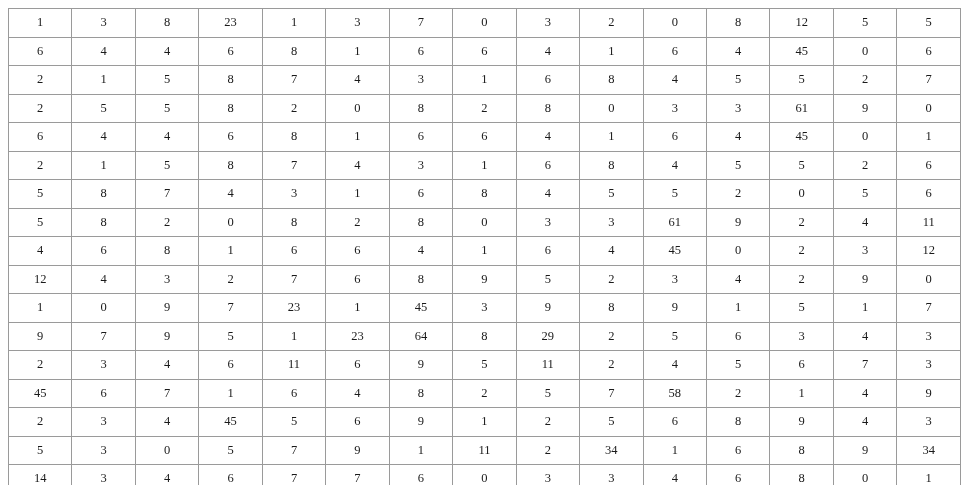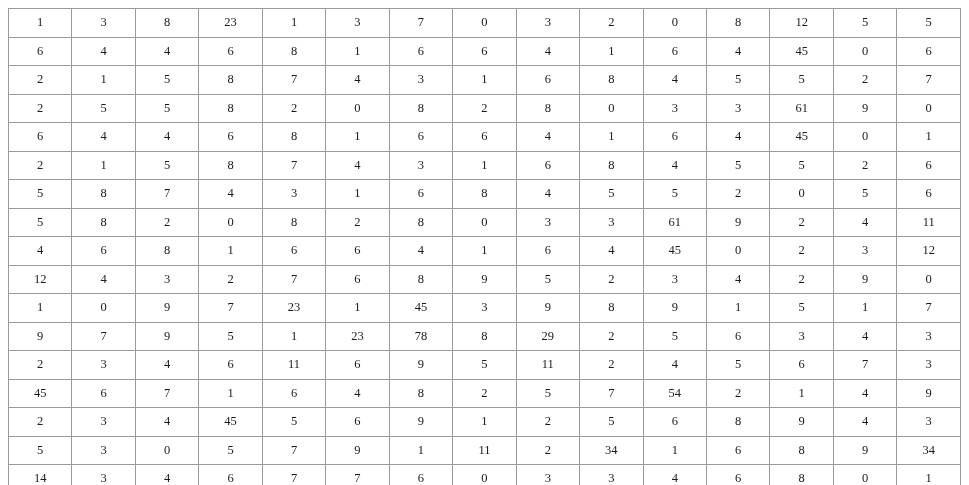--- a/index.html
+++ b/index.html
@@ -230,21 +230,21 @@
           <td>1</td>
           <td>7</td>
         </tr>
         <tr>
           <td>9</td>
           <td>7</td>
           <td>9</td>
           <td>5</td>
           <td>1</td>
           <td>23</td>
-          <td>78</td>
+          <td>64</td>
           <td>8</td>
           <td>29</td>
           <td>2</td>
           <td>5</td>
           <td>6</td>
           <td>3</td>
           <td>4</td>
           <td>3</td>
         </tr>
         <tr>
@@ -268,21 +268,21 @@
           <td>45</td>
           <td>6</td>
           <td>7</td>
           <td>1</td>
           <td>6</td>
           <td>4</td>
           <td>8</td>
           <td>2</td>
           <td>5</td>
           <td>7</td>
-          <td>54</td>
+          <td>58</td>
           <td>2</td>
           <td>1</td>
           <td>4</td>
           <td>9</td>
         </tr>
         <tr>
           <td>2</td>
           <td>3</td>
           <td>4</td>
           <td>45</td>

